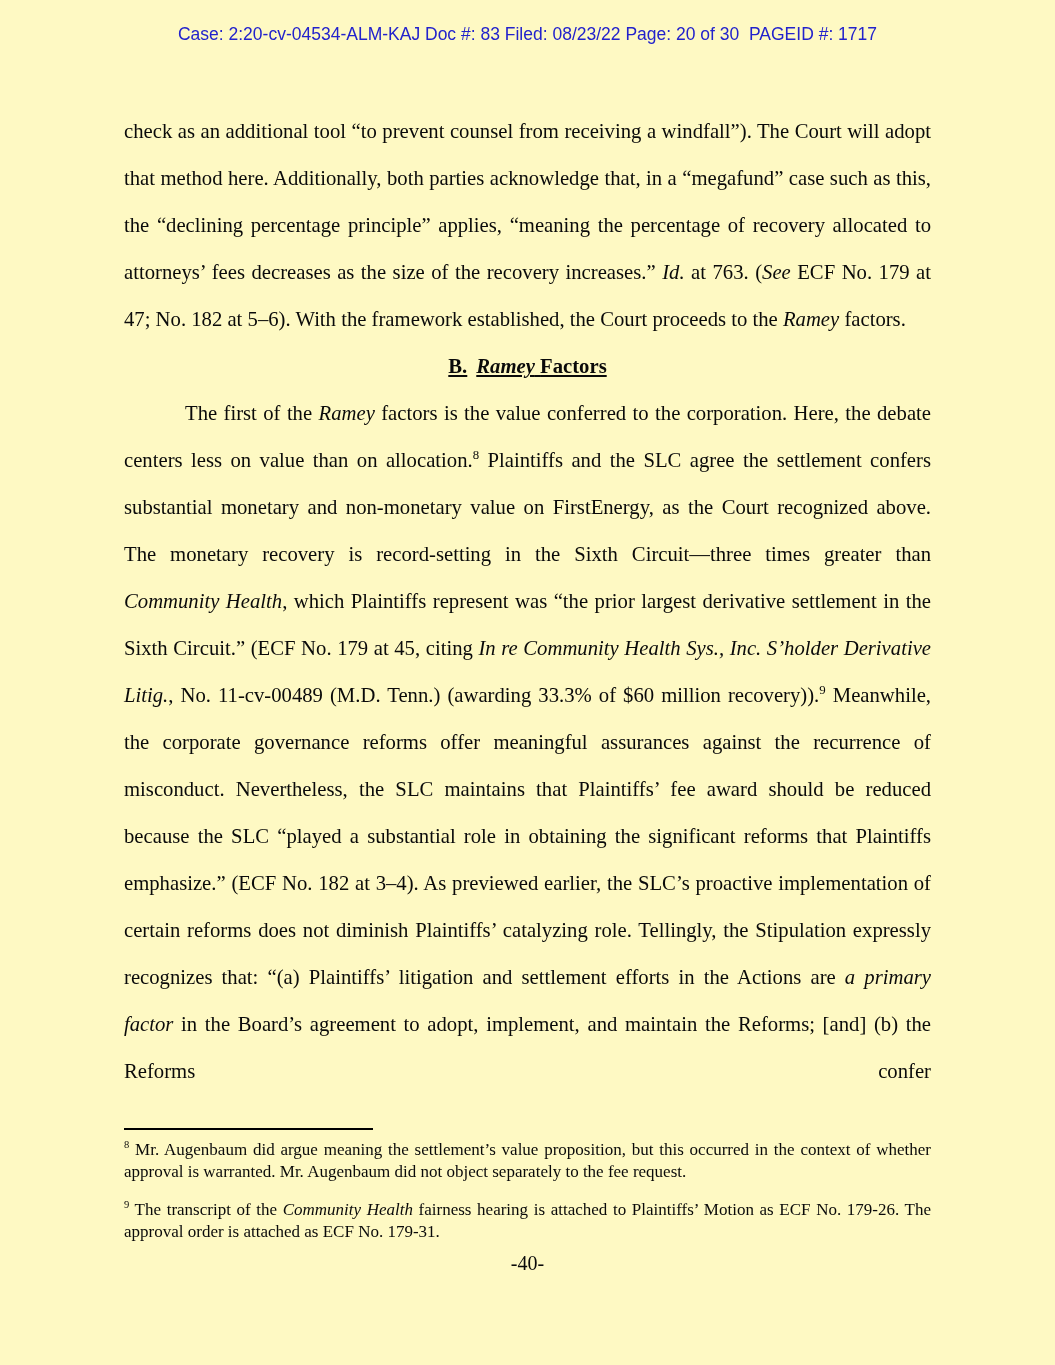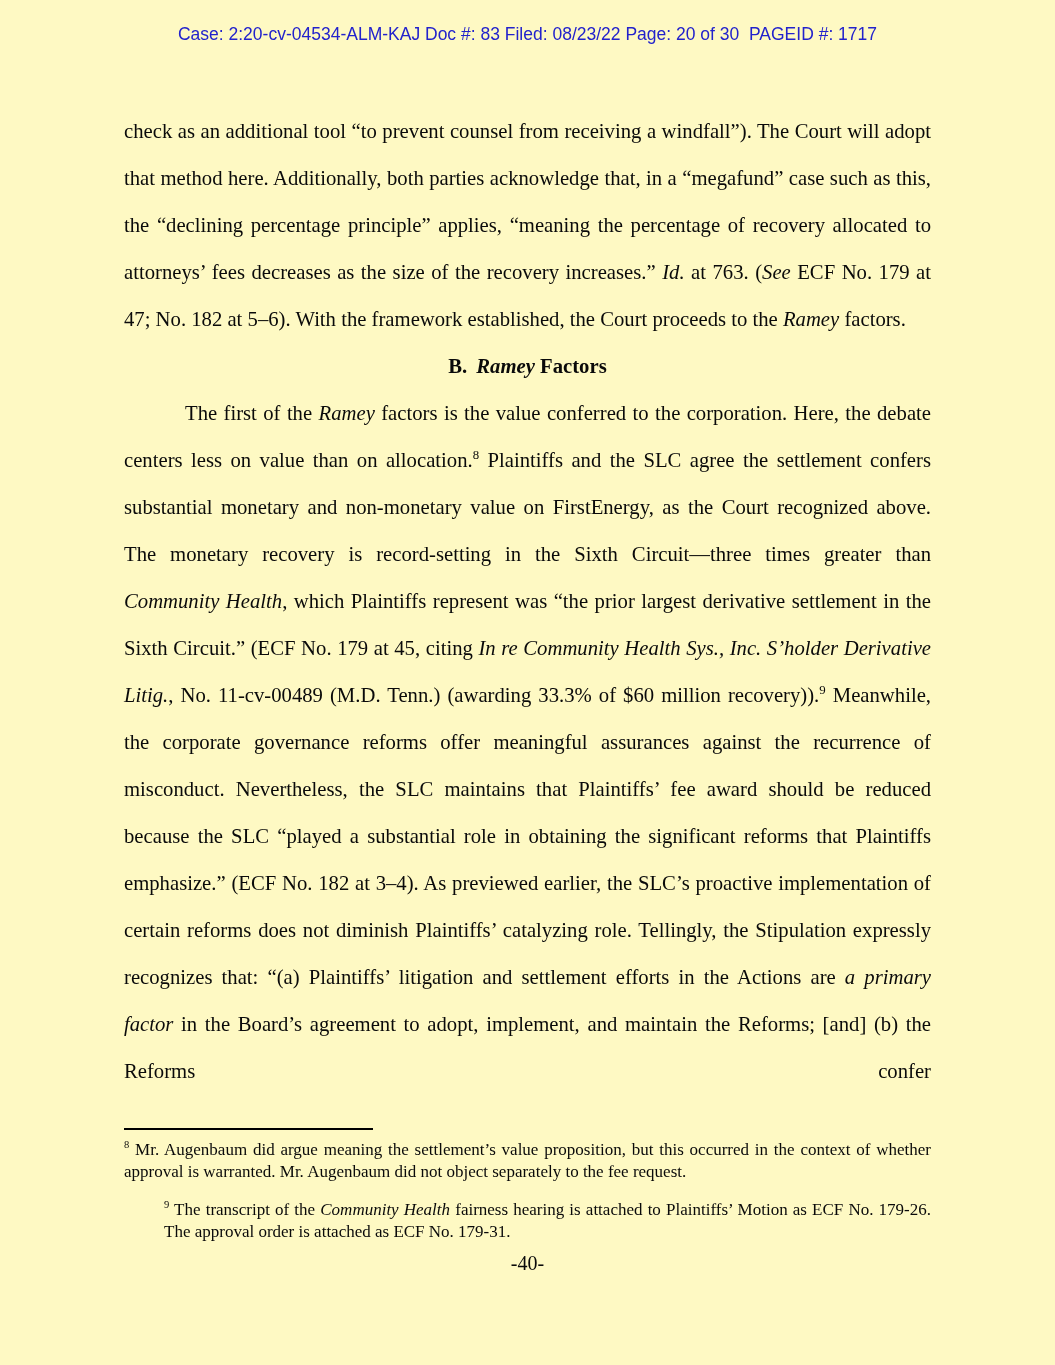--- a/index.html
+++ b/index.html
@@ -43,20 +43,21 @@
   .para-continued {
     text-indent: 0;
   }
   .section-heading {
     margin: 0;
     font-size: 20.7px;
     line-height: 47px;
     font-weight: bold;
     text-align: left;
     text-align-last: center;
+    text-decoration: underline;
   }
   .section-heading .hprefix {
     margin-right: 9px;
   }
   .para-main {
     text-indent: 61px;
     text-align-last: justify;
   }
   sup {
     font-size: 0.62em;
@@ -77,21 +78,20 @@
     width: 249px;
     height: 0;
     border-top: 2px solid #000000;
     margin: 0 0 9px 0;
   }
   .footnote {
     margin: 0;
   }
   .footnote + .footnote {
     margin-top: 17px;
-    margin-left: 40px;
   }
   .page-number {
     position: absolute;
     top: 1252px;
     left: 0;
     right: 0;
     text-align: center;
     font-size: 20px;
   }
 </style>

